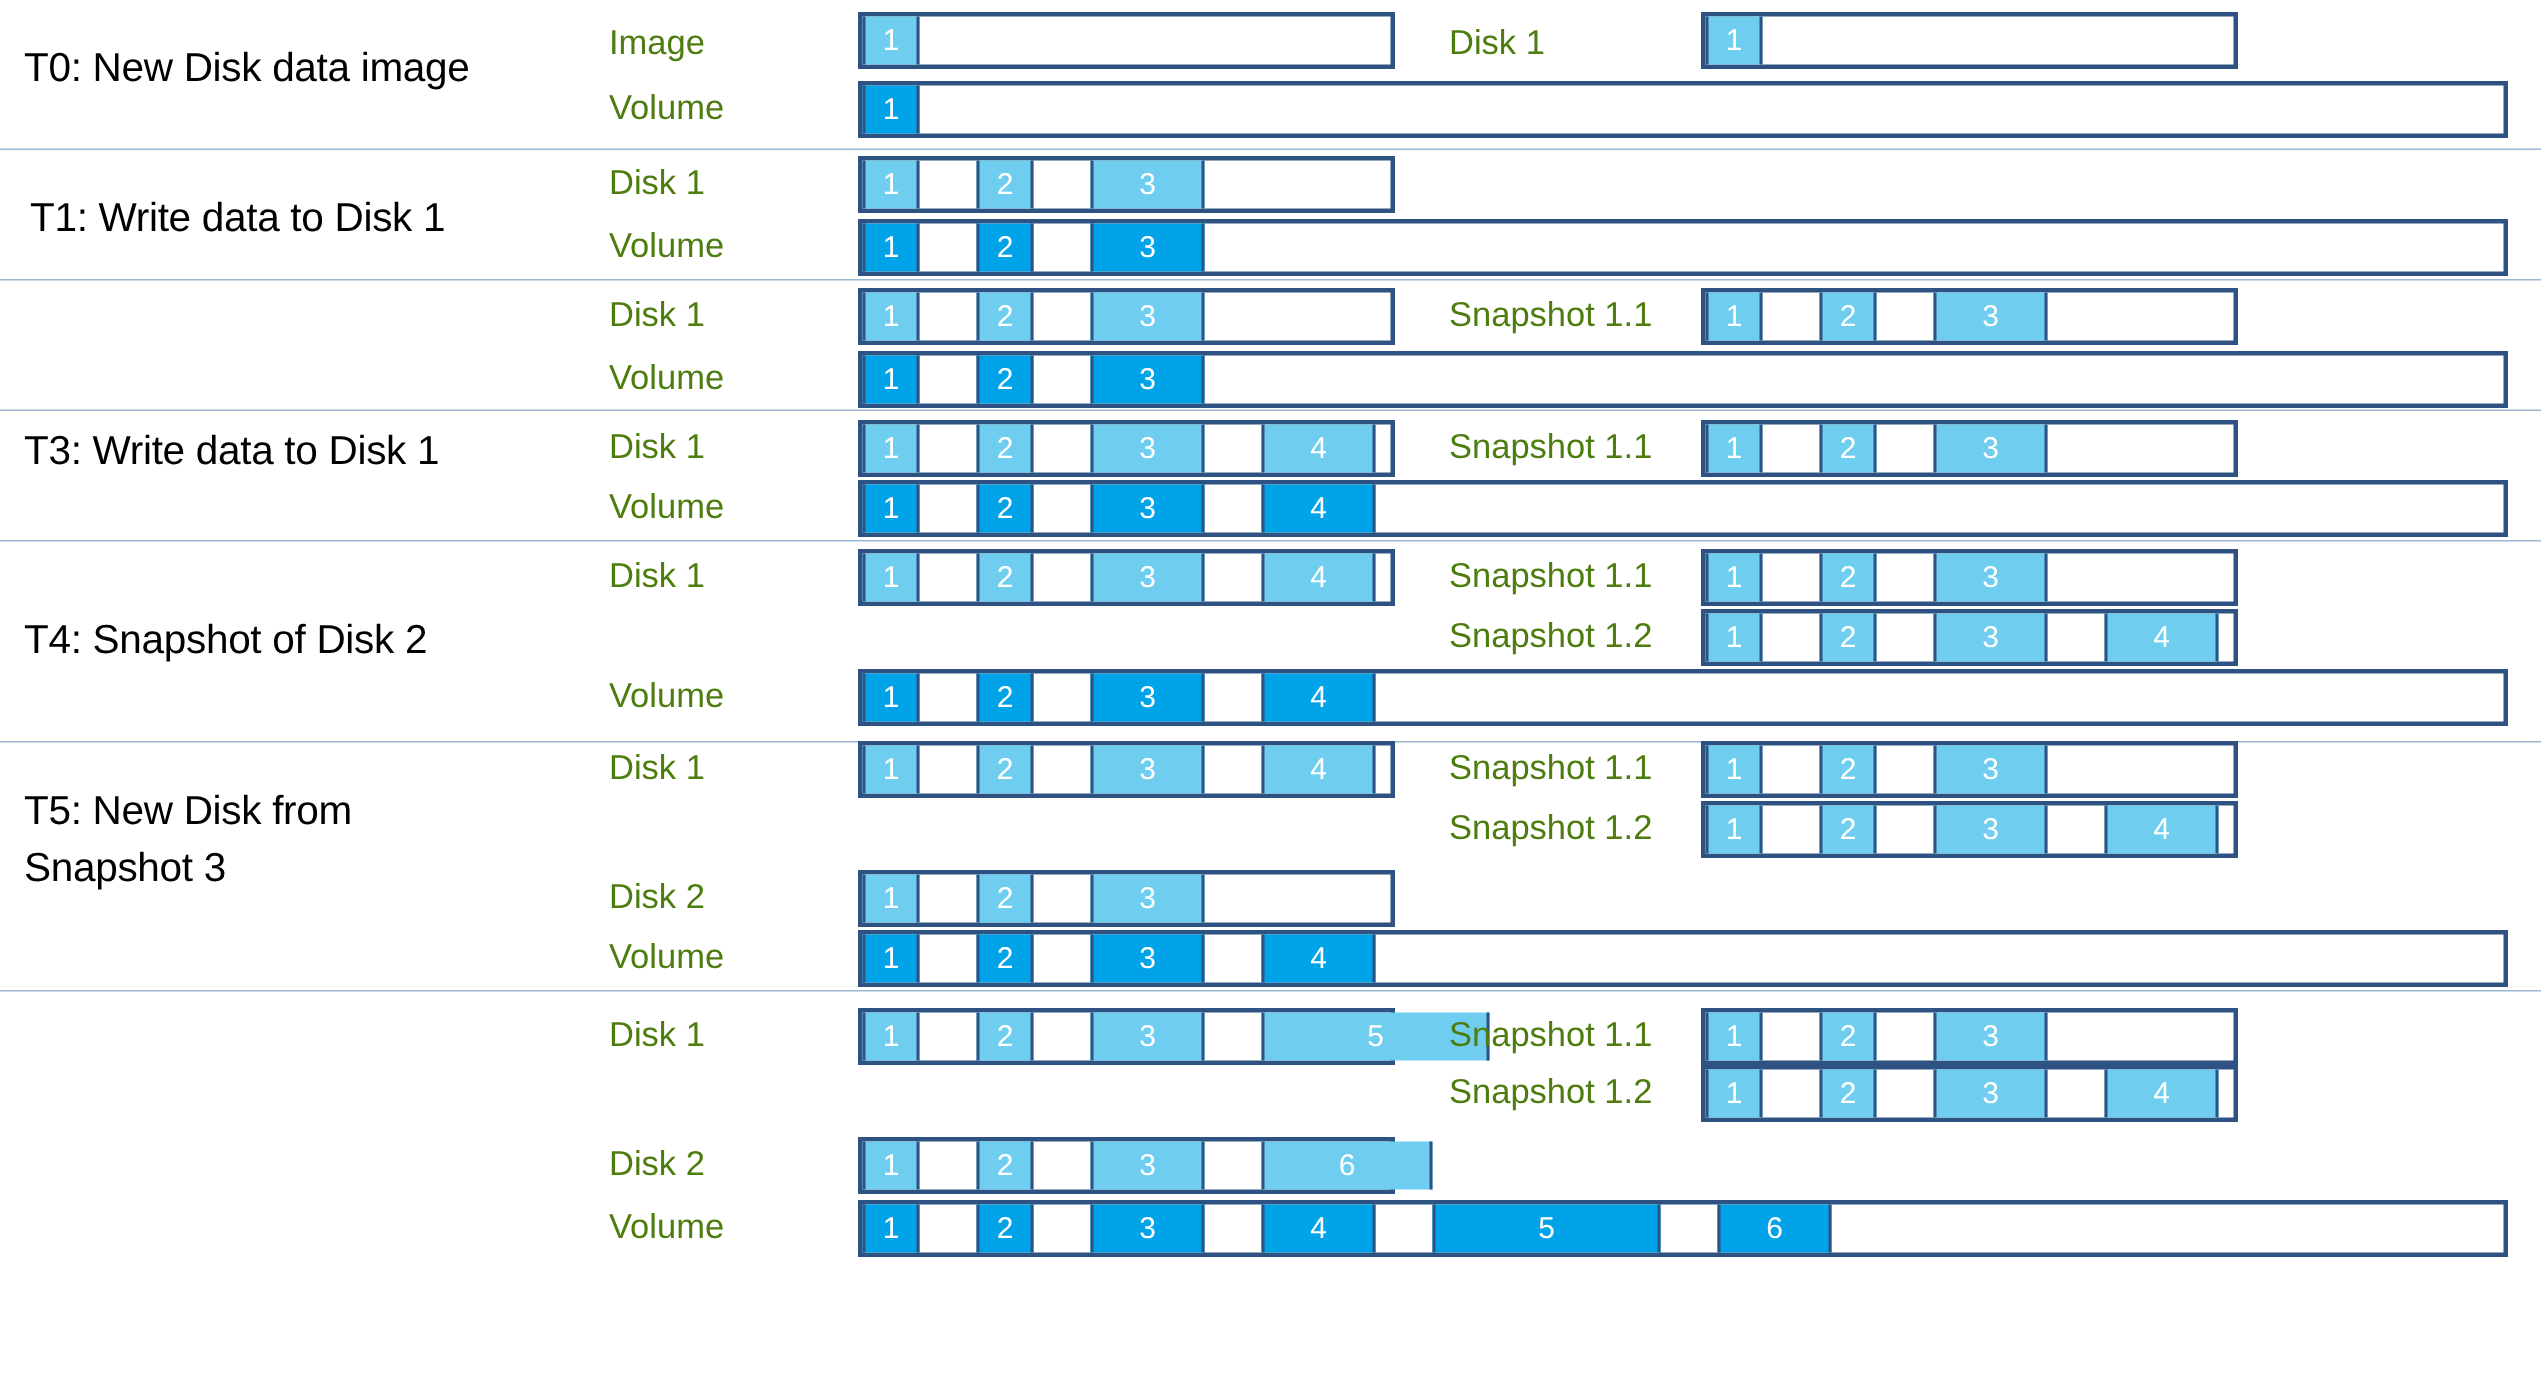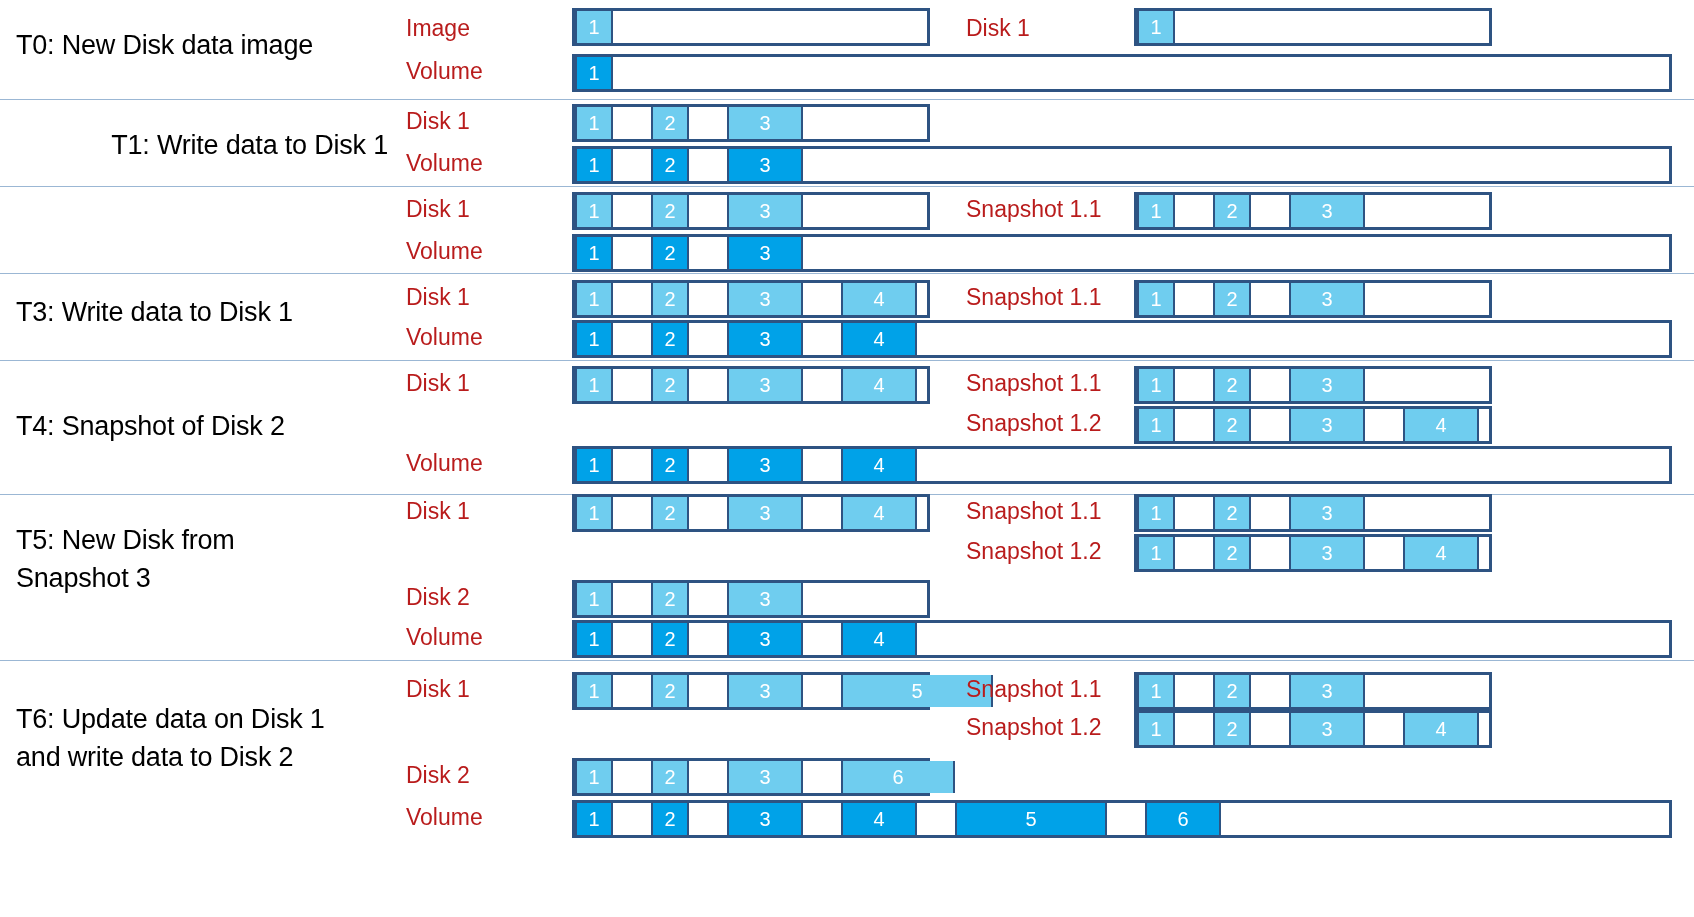--- a/index.html
+++ b/index.html
@@ -32,21 +32,21 @@
     font-size: 27px;
     line-height: 1.42;
     font-family: "Liberation Sans", sans-serif;
     letter-spacing: -0.2px;
     white-space: pre-line;
   }
 
   
   .track-label {
     position: absolute;
-    color: #b91c1c;
+    color: #4d7c0f;
     font-size: 23px;
     line-height: 1;
     font-family: "Liberation Sans", sans-serif;
     white-space: nowrap;
   }
 
   
   .bar {
     position: absolute;
     border: 3px solid #2E5382;
@@ -86,21 +86,21 @@
       <div class="seg light" style="left: 0px; width: 38px;">1</div>
     </div>
     <div class="track-label" style="left: 966px; top: 17px;">Disk 1</div>
     <div class="bar" style="left: 1134px; top: 8px; width: 358px; height: 38px;">
       <div class="seg light" style="left: 0px; width: 38px;">1</div>
     </div>
     <div class="track-label" style="left: 406px; top: 60px;">Volume</div>
     <div class="bar" style="left: 572px; top: 54px; width: 1100px; height: 38px;">
       <div class="seg dark" style="left: 0px; width: 38px;">1</div>
     </div>
-    <div class="step-label" style="left: 8px; top: 126px; text-align: right;">T1: Write data to Disk 1</div>
+    <div class="step-label" style="left: 20px; top: 126px;">T1: Write data to Disk 1</div>
     <div class="track-label" style="left: 406px; top: 110px;">Disk 1</div>
     <div class="bar" style="left: 572px; top: 104px; width: 358px; height: 38px;">
       <div class="seg light" style="left: 0px; width: 38px;">1</div>
       <div class="seg light" style="left: 76px; width: 38px;">2</div>
       <div class="seg light" style="left: 152px; width: 76px;">3</div>
     </div>
     <div class="track-label" style="left: 406px; top: 152px;">Volume</div>
     <div class="bar" style="left: 572px; top: 146px; width: 1100px; height: 38px;">
       <div class="seg dark" style="left: 0px; width: 38px;">1</div>
       <div class="seg dark" style="left: 76px; width: 38px;">2</div>
@@ -117,21 +117,21 @@
       <div class="seg light" style="left: 0px; width: 38px;">1</div>
       <div class="seg light" style="left: 76px; width: 38px;">2</div>
       <div class="seg light" style="left: 152px; width: 76px;">3</div>
     </div>
     <div class="track-label" style="left: 406px; top: 240px;">Volume</div>
     <div class="bar" style="left: 572px; top: 234px; width: 1100px; height: 38px;">
       <div class="seg dark" style="left: 0px; width: 38px;">1</div>
       <div class="seg dark" style="left: 76px; width: 38px;">2</div>
       <div class="seg dark" style="left: 152px; width: 76px;">3</div>
     </div>
-    <div class="step-label" style="left: 16px; top: 281px; margin-top: 12px;">T3: Write data to Disk 1</div>
+    <div class="step-label" style="left: 16px; top: 281px;">T3: Write data to Disk 1</div>
     <div class="track-label" style="left: 406px; top: 286px;">Disk 1</div>
     <div class="bar" style="left: 572px; top: 280px; width: 358px; height: 38px;">
       <div class="seg light" style="left: 0px; width: 38px;">1</div>
       <div class="seg light" style="left: 76px; width: 38px;">2</div>
       <div class="seg light" style="left: 152px; width: 76px;">3</div>
       <div class="seg light" style="left: 266px; width: 76px;">4</div>
     </div>
     <div class="track-label" style="left: 966px; top: 286px;">Snapshot 1.1</div>
     <div class="bar" style="left: 1134px; top: 280px; width: 358px; height: 38px;">
       <div class="seg light" style="left: 0px; width: 38px;">1</div>
@@ -201,22 +201,20 @@
       <div class="seg light" style="left: 76px; width: 38px;">2</div>
       <div class="seg light" style="left: 152px; width: 76px;">3</div>
     </div>
     <div class="track-label" style="left: 406px; top: 626px;">Volume</div>
     <div class="bar" style="left: 572px; top: 620px; width: 1100px; height: 38px;">
       <div class="seg dark" style="left: 0px; width: 38px;">1</div>
       <div class="seg dark" style="left: 76px; width: 38px;">2</div>
       <div class="seg dark" style="left: 152px; width: 76px;">3</div>
       <div class="seg dark" style="left: 266px; width: 76px;">4</div>
     </div>
-    <div class="step-label" style="left: 16px; top: 700px;">T6: Update data on Disk 1
-and write data to Disk 2</div>
     <div class="track-label" style="left: 406px; top: 678px;">Disk 1</div>
     <div class="bar" style="left: 572px; top: 672px; width: 358px; height: 38px;">
       <div class="seg light" style="left: 0px; width: 38px;">1</div>
       <div class="seg light" style="left: 76px; width: 38px;">2</div>
       <div class="seg light" style="left: 152px; width: 76px;">3</div>
       <div class="seg light" style="left: 266px; width: 152px;">5</div>
     </div>
     <div class="track-label" style="left: 966px; top: 678px;">Snapshot 1.1</div>
     <div class="bar" style="left: 1134px; top: 672px; width: 358px; height: 38px;">
       <div class="seg light" style="left: 0px; width: 38px;">1</div>

